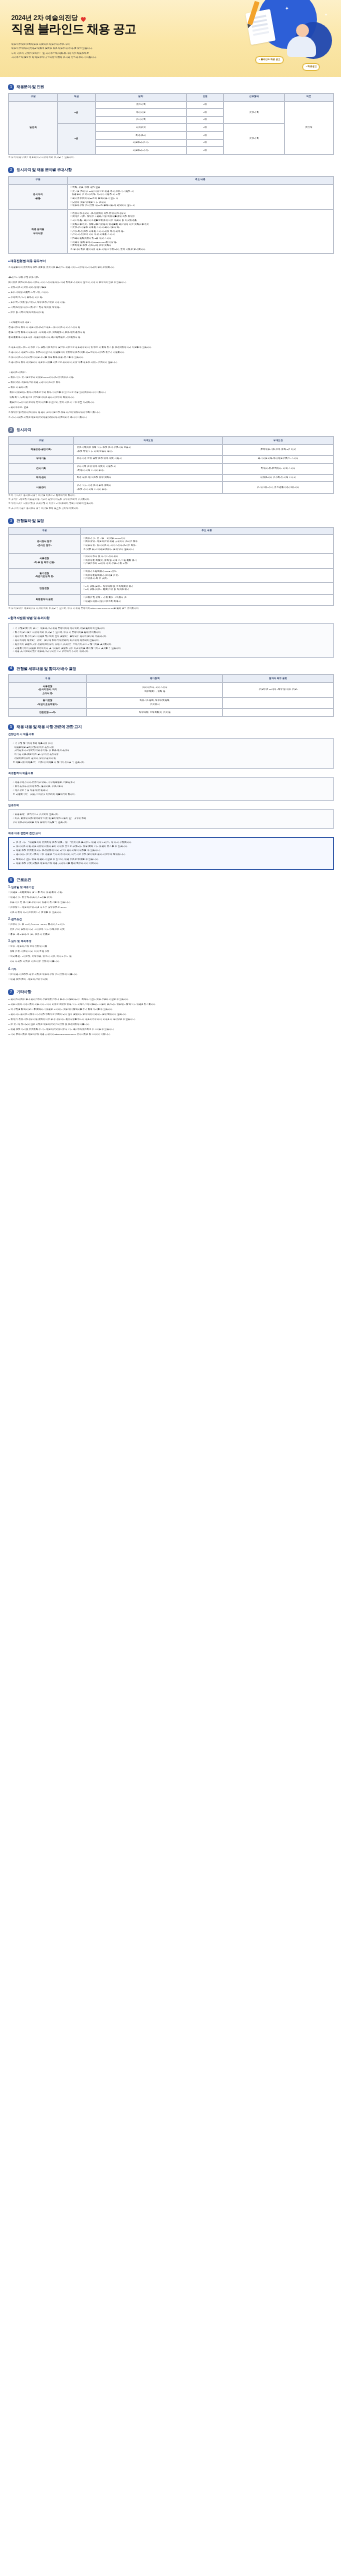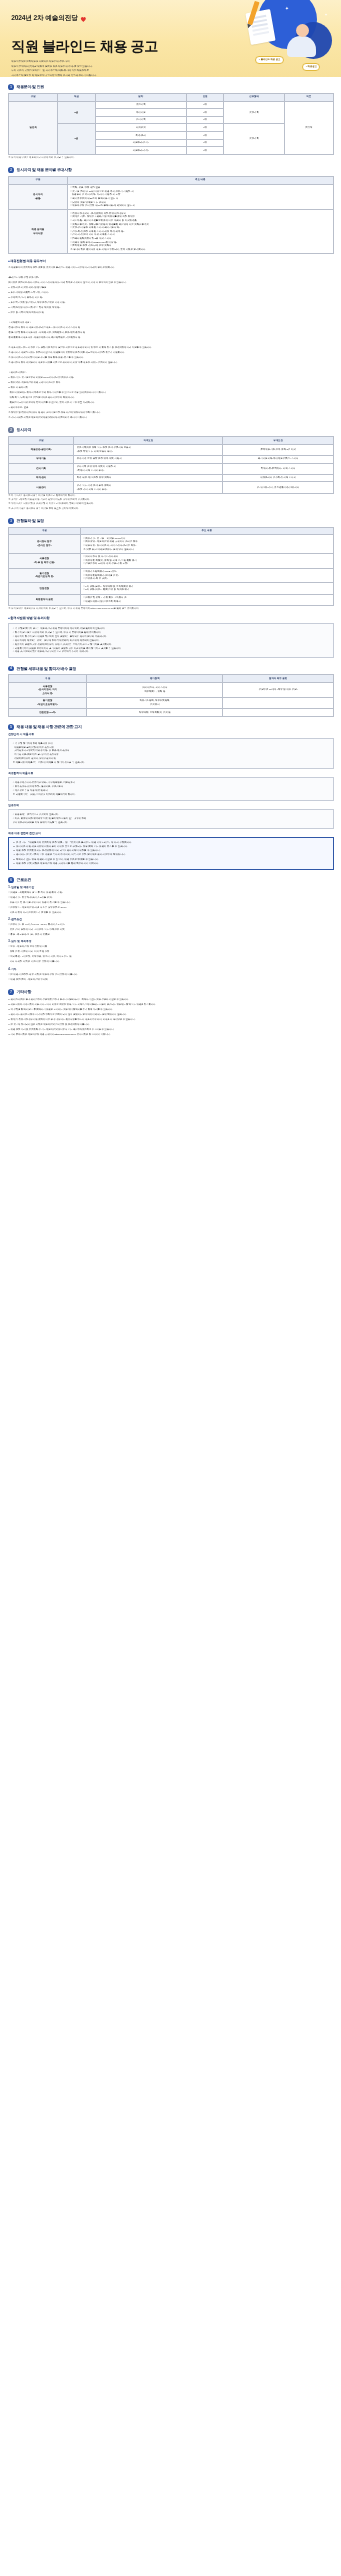--- a/index.html
+++ b/index.html
@@ -23,22 +23,22 @@
   }
   .hero-left { position:absolute; left:11.3px; top:13.4px; width:170px; }
   .hero-sub {
     font-size: 6.7px; font-weight: bold; color:#1b1b1b; letter-spacing:-0.2px;
     display:flex; align-items:center; gap:2.6px;
   }
   .heart {
     display:inline-block; width:6.7px; height:6.2px; position:relative; top:0.5px;
   }
   .hero-title {
-    font-size: 14px; font-weight: bold; color:#141414; letter-spacing:-0.4px;
-    margin-top: 15px; line-height:1.15;
+    font-size: 12px; font-weight: bold; color:#141414; letter-spacing:-0.4px;
+    margin-top: 0; line-height:1.15;
   }
   .hero-desc { margin-top: 6.2px; font-size: 2.5px; color:#3a3a3a; line-height:1.75; letter-spacing:-0.1px; }
   .hero-desc div { white-space: nowrap; }
 
   .hero-art { position:absolute; right:4.1px; top:0; width:155px; height:77px; }
   .blob-blue {
     position:absolute; right:20.6px; top:-10.3px; width:59px; height:59px;
     background:#2d5fd7; border-radius:50%;
   }
   .blob-blue2 {

